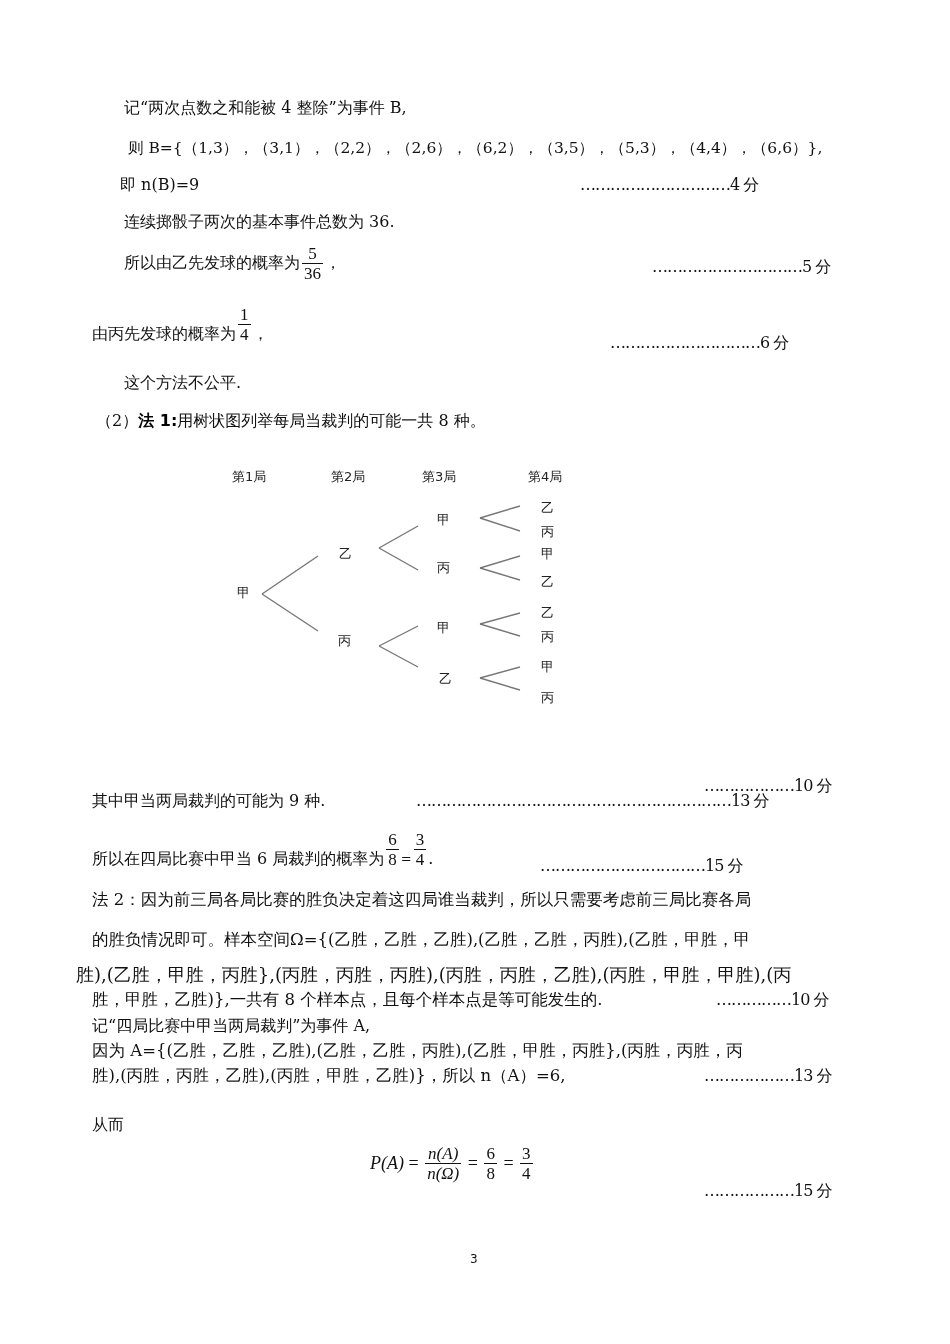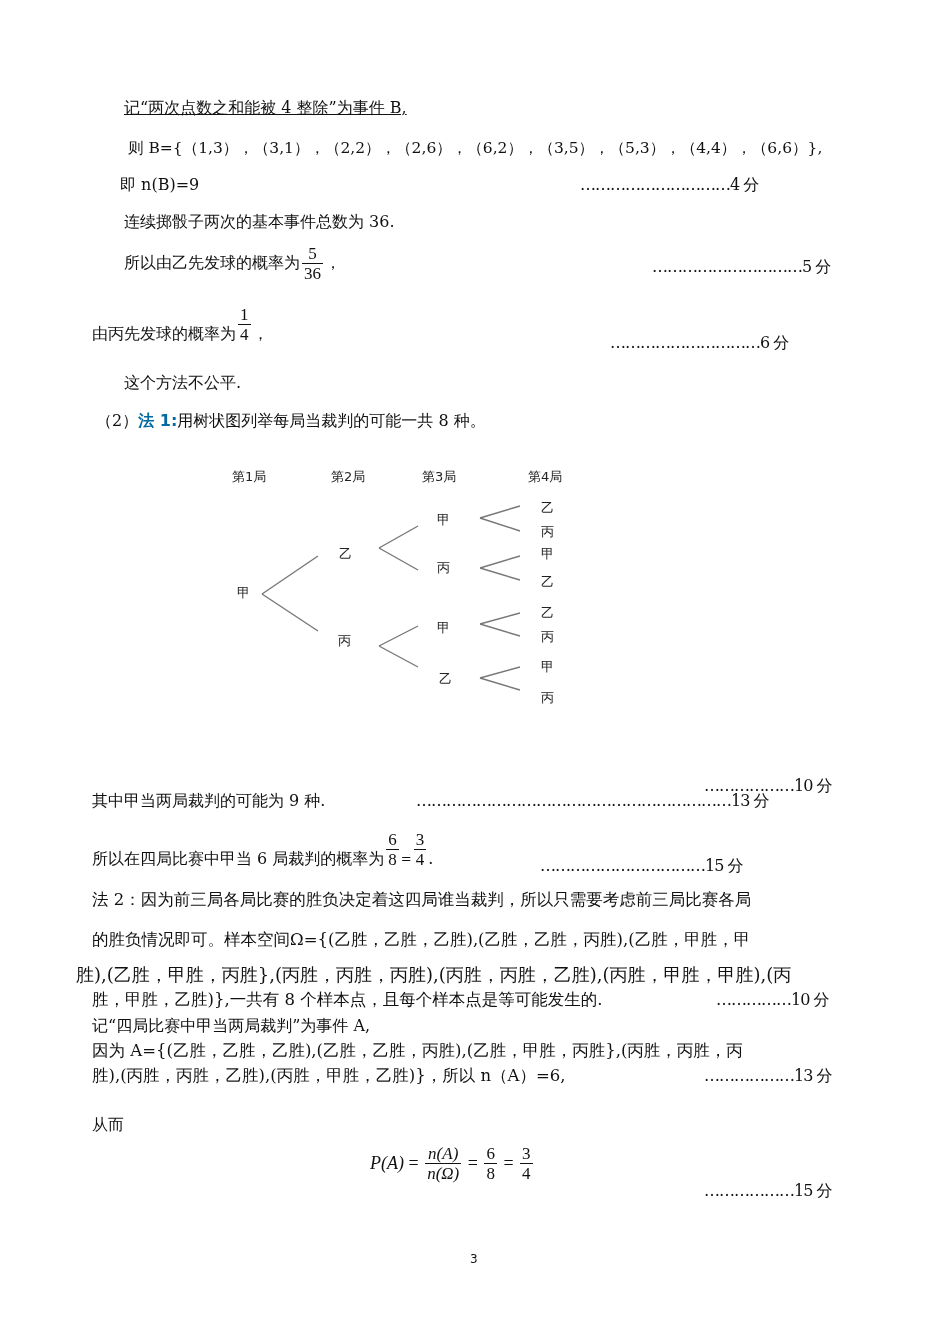--- a/index.html
+++ b/index.html
@@ -4,34 +4,34 @@
 <style>
   html, body { margin: 0; padding: 0; background: #ffffff; }
   body { width: 950px; height: 1344px; position: relative; overflow: hidden;
          font-family: "DejaVu Serif", "Liberation Serif", serif; color: #111; }
   .page { position: absolute; inset: 0; }
   .line { position: absolute; font-size: 16px; line-height: 20px; white-space: nowrap; }
   .dots { position: absolute; font-size: 16px; line-height: 20px; white-space: nowrap; letter-spacing: -1px; }
   .frac { display: inline-block; vertical-align: middle; text-align: center; font-family: "Liberation Serif", serif; font-size: 17px; line-height: 19px; margin: 0 2px; }
   .frac .num { display: block; border-bottom: 1px solid #111; padding: 0 2px; }
   .frac .den { display: block; padding: 0 2px; }
-  .red { color: #0369a1; font-weight: bold; font-family: "DejaVu Sans", sans-serif; }
+  .red { color: #000000; font-weight: bold; font-family: "DejaVu Sans", sans-serif; }
   .tree-label { position: absolute; font-family: "DejaVu Sans", sans-serif; font-size: 13px; color: #222; }
   .tree-node { position: absolute; font-family: "DejaVu Sans", sans-serif; font-size: 13px; color: #222; }
   svg.tree { position: absolute; left: 0; top: 0; }
   .formula { position: absolute; font-family: "Liberation Serif", serif; font-size: 18px; font-style: italic; }
   .formula .up { font-style: normal; }
   .pagenum { position: absolute; left: 470px; top: 1252px; font-size: 12px; font-family: "DejaVu Sans", sans-serif; }
 </style>
 </head>
 <body>
 
 <div class="page">
 
-  <div class="line" style="left:124px;top:98px;text-decoration:underline;">记“两次点数之和能被 4 整除”为事件 B,</div>
+  <div class="line" style="left:124px;top:98px;">记“两次点数之和能被 4 整除”为事件 B,</div>
   <div class="line" style="left:128px;top:138px;font-size:15.5px;">则 B={（1,3），（3,1），（2,2），（2,6），（6,2），（3,5），（5,3），（4,4），（6,6）},</div>
   <div class="line" style="left:120px;top:175px;">即 n(B)=9</div>
   <div class="dots" style="left:580px;top:175px;">…………………………4 分</div>
 
   <div class="line" style="left:124px;top:212px;">连续掷骰子两次的基本事件总数为 36.</div>
 
   <div class="line" style="left:124px;top:244px;">
     <span>所以由乙先发球的概率为</span><span class="frac"><span class="num">5</span><span class="den">36</span></span><span>，</span>
   </div>
   <div class="dots" style="left:612px;top:257px;margin-left:40px;">…………………………5 分</div>

